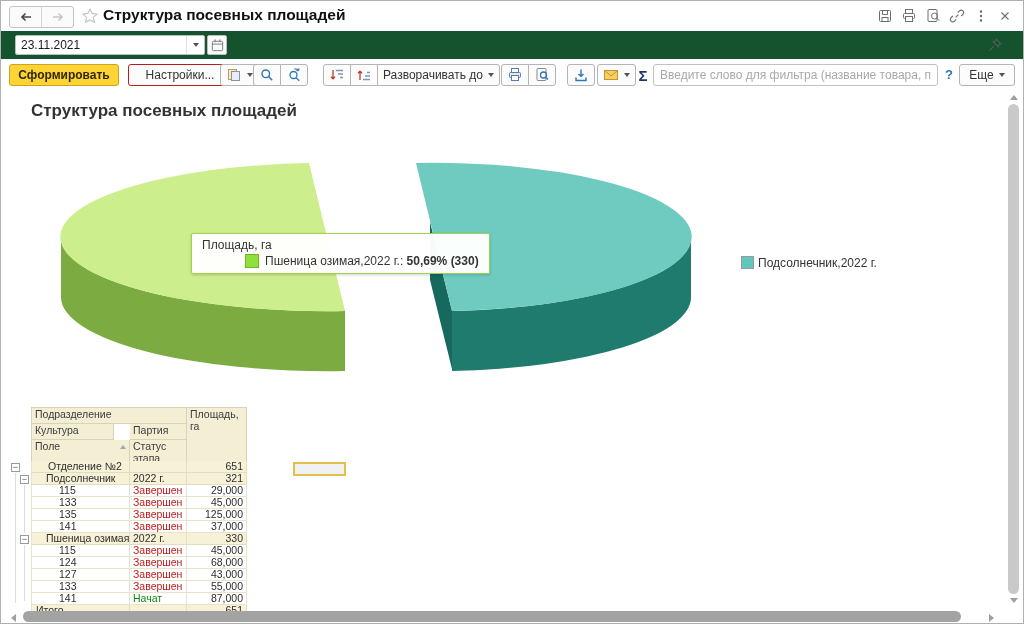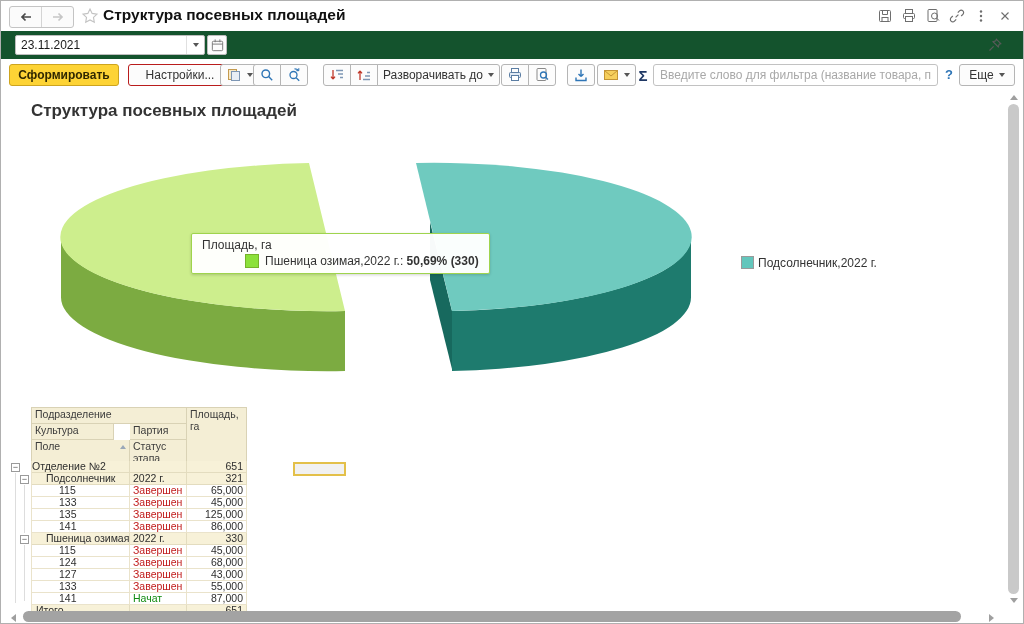--- a/index.html
+++ b/index.html
@@ -45,21 +45,21 @@
   .legitem{display:flex;align-items:center;height:19px;font-size:12px;color:#333;white-space:nowrap;}
   .legswatch{width:13px;height:13px;border:1px solid #9a9a9a;margin-right:4px;display:inline-block;box-sizing:border-box;}
   
   .thead{position:absolute;left:30px;top:316px;width:215px;height:54px;border-top:1px solid #d9d2b5;border-left:1px solid #d9d2b5;box-sizing:content-box;}
   .hc{position:absolute;box-sizing:border-box;background:#f4eed5;border-right:1px solid #d9d2b5;border-bottom:1px solid #d9d2b5;font-size:10.5px;color:#3c3c3c;padding:1px 3px;line-height:11.5px;overflow:hidden;}
   .tbody{position:absolute;left:30px;top:370px;width:215px;height:151px;overflow:hidden;border-left:1px solid #eae3cb;box-sizing:content-box;}
   .trow{display:flex;height:12px;font-size:10.5px;line-height:11.5px;color:#2e2e2e;}
   .tc{box-sizing:border-box;border-right:1px solid #eae3cb;border-bottom:1px solid #eae3cb;padding:0 3px;white-space:nowrap;overflow:hidden;}
   .c1{width:98px;}.c2{width:57px;}.c3{width:60px;text-align:right;}
   .g1 .tc,.g2 .tc,.total .tc{background:#f7f1d8;border-color:#e3dcbf;}
-  .g1 .c1{padding-left:0;}
+  .g1 .c1{padding-left:16px;}
   .g2 .c1{padding-left:14px;}
   .detail .c1{padding-left:27px;}
   .total .c1{padding-left:4px;}
   .sorticon{position:absolute;right:3px;top:5px;width:0;height:0;border-left:3px solid transparent;border-right:3px solid transparent;border-bottom:4px solid #9aa7b8;}
   
   .treebox{position:absolute;width:9px;height:9px;box-sizing:border-box;border:1px solid #9a9a9a;background:#fff;font-size:9px;line-height:6px;text-align:center;color:#555;}
   .treeline{position:absolute;width:1px;background:#ddd;}
   .selcell{position:absolute;left:292px;top:371px;width:53px;height:14px;background:#f1f1f1;border:2px solid #e3c04a;box-sizing:border-box;}
   
   .vthumb{position:absolute;left:1007px;top:13px;width:11px;height:490px;background:#c9c9c9;border-radius:6px;}
@@ -313,36 +313,36 @@
           <div class="tc c3">651</div>
         </div>
         <div class="trow g2">
           <div class="tc c1">Подсолнечник</div>
           <div class="tc c2">2022 г.</div>
           <div class="tc c3">321</div>
         </div>
         <div class="trow detail">
           <div class="tc c1">115</div>
           <div class="tc c2" style="color: rgb(192, 26, 26);">Завершен</div>
-          <div class="tc c3">65,000</div>
+          <div class="tc c3">29,000</div>
         </div>
         <div class="trow detail">
           <div class="tc c1">133</div>
           <div class="tc c2" style="color: rgb(192, 26, 26);">Завершен</div>
           <div class="tc c3">45,000</div>
         </div>
         <div class="trow detail">
           <div class="tc c1">135</div>
           <div class="tc c2" style="color: rgb(192, 26, 26);">Завершен</div>
           <div class="tc c3">125,000</div>
         </div>
         <div class="trow detail">
           <div class="tc c1">141</div>
           <div class="tc c2" style="color: rgb(192, 26, 26);">Завершен</div>
-          <div class="tc c3">86,000</div>
+          <div class="tc c3">37,000</div>
         </div>
         <div class="trow g2">
           <div class="tc c1">Пшеница озимая</div>
           <div class="tc c2">2022 г.</div>
           <div class="tc c3">330</div>
         </div>
         <div class="trow detail">
           <div class="tc c1">115</div>
           <div class="tc c2" style="color: rgb(192, 26, 26);">Завершен</div>
           <div class="tc c3">45,000</div>

